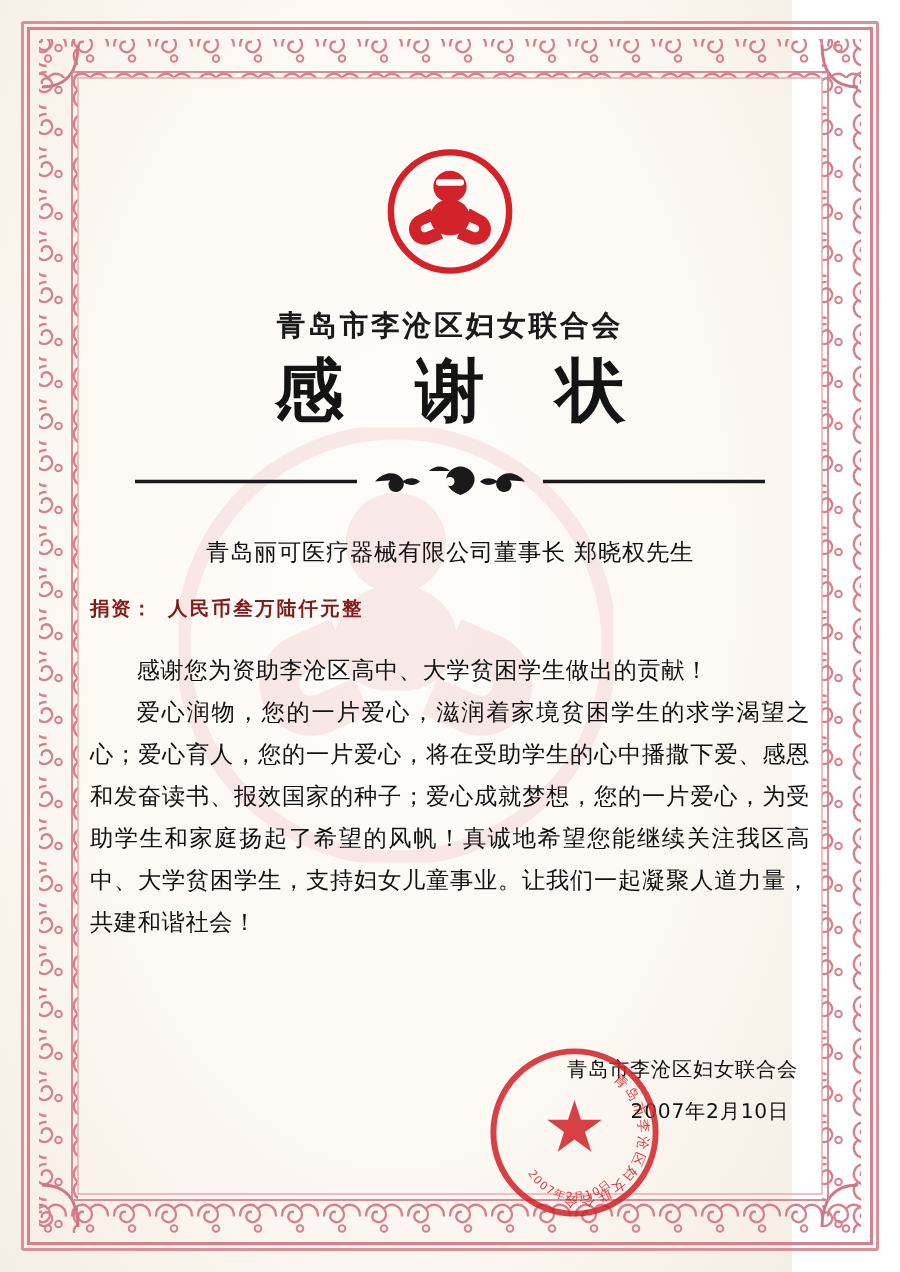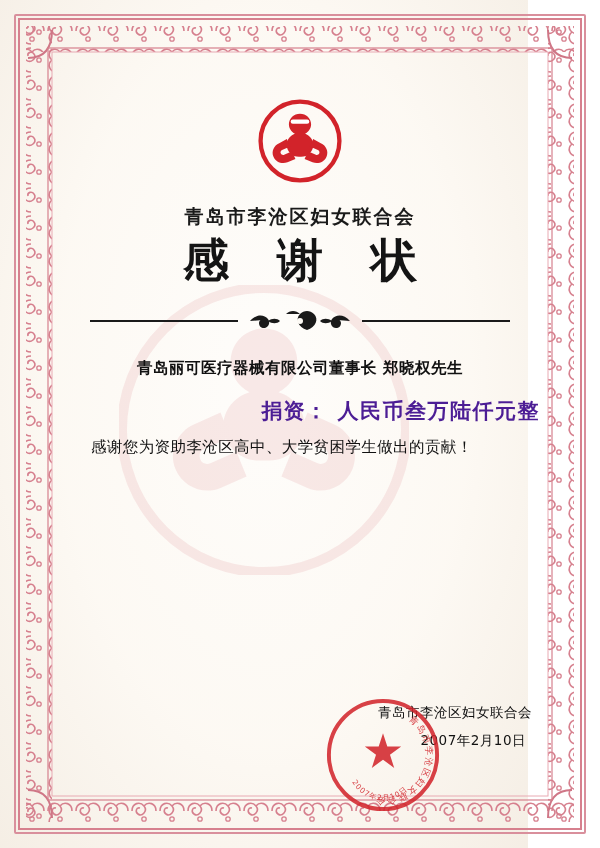--- a/index.html
+++ b/index.html
@@ -110,45 +110,45 @@
     margin: 18px auto 0 auto;
     width: 420px;
     height: 22px;
     position: relative;
   }
 
   #recipient-line {
     margin-top: 26px;
     text-align: center;
     font-size: 15.5px;
-    font-weight: bold;
+    font-weight: normal;
     color: #111;
     letter-spacing: 0.5px;
   }
 
   #donation-line {
     margin-top: 18px;
-    text-align: right;
-    font-size: 21px;
-    font-weight: bold;
-    color: #4c1d95;
+    text-align: left;
+    font-size: 13px;
+    font-weight: bold;
+    color: #7f1d1d;
     letter-spacing: 1px;
   }
   #donation-line .donation-label {
     font-weight: bold;
     letter-spacing: 1px;
   }
   #donation-line .donation-amount {
     margin-left: 10px;
     font-weight: bold;
     letter-spacing: 1.5px;
   }
 
   #body-text {
-    margin-top: 8px;
+    margin-top: 18px;
     font-size: 15.5px;
     line-height: 28px;
     color: #111;
     text-align: justify;
     letter-spacing: 0.4px;
   }
   #body-text p {
     margin: 0;
     text-indent: 2em;
   }
@@ -276,20 +276,21 @@
     </div>
 
     <div id="recipient-line">青岛丽可医疗器械有限公司董事长  郑晓权先生</div>
 
     <div id="donation-line">
       <span class="donation-label">捐资：</span><span class="donation-amount">人民币叁万陆仟元整</span>
     </div>
 
     <div id="body-text">
       <p>感谢您为资助李沧区高中、大学贫困学生做出的贡献！</p>
+      <p>爱心润物，您的一片爱心，滋润着家境贫困学生的求学渴望之心；爱心育人，您的一片爱心，将在受助学生的心中播撒下爱、感恩和发奋读书、报效国家的种子；爱心成就梦想，您的一片爱心，为受助学生和家庭扬起了希望的风帆！真诚地希望您能继续关注我区高中、大学贫困学生，支持妇女儿童事业。让我们一起凝聚人道力量，共建和谐社会！</p>
     </div>
 
     <div id="signature-block">
       <div id="signer">青岛市李沧区妇女联合会</div>
       <div id="sign-date">2007年2月10日</div>
     </div>
 
   </div>
 
   <svg id="seal" viewBox="0 0 120 120">

